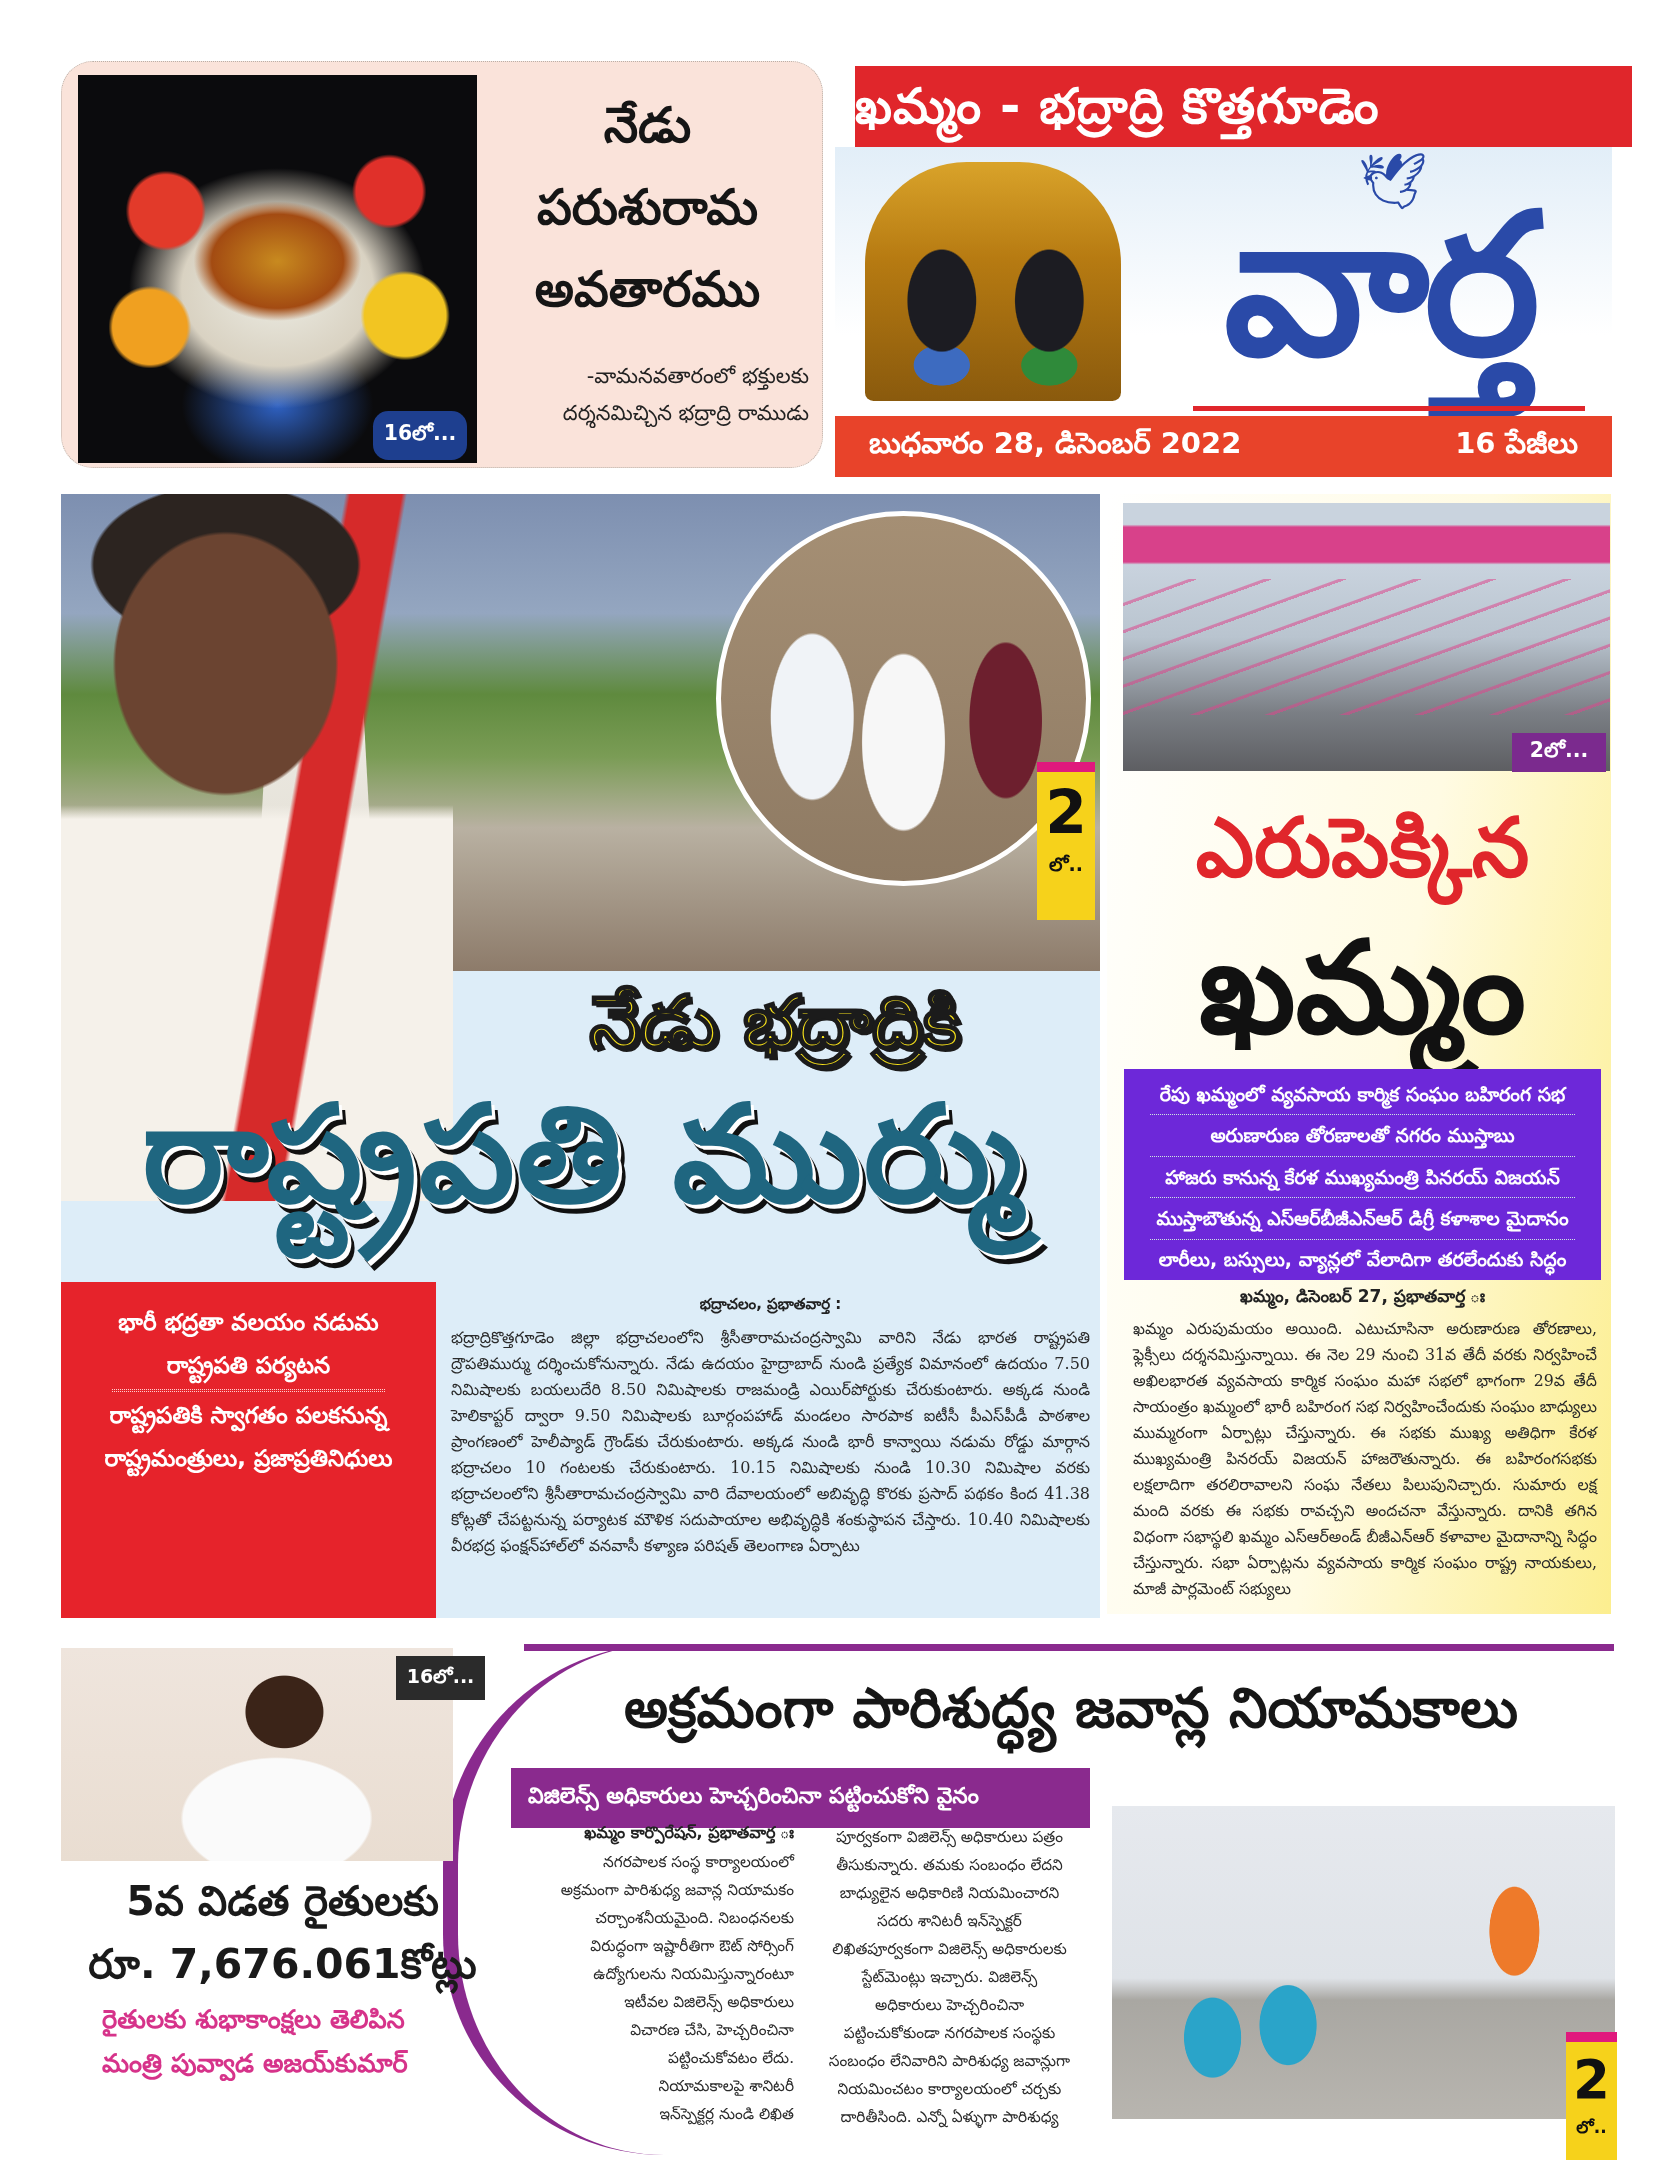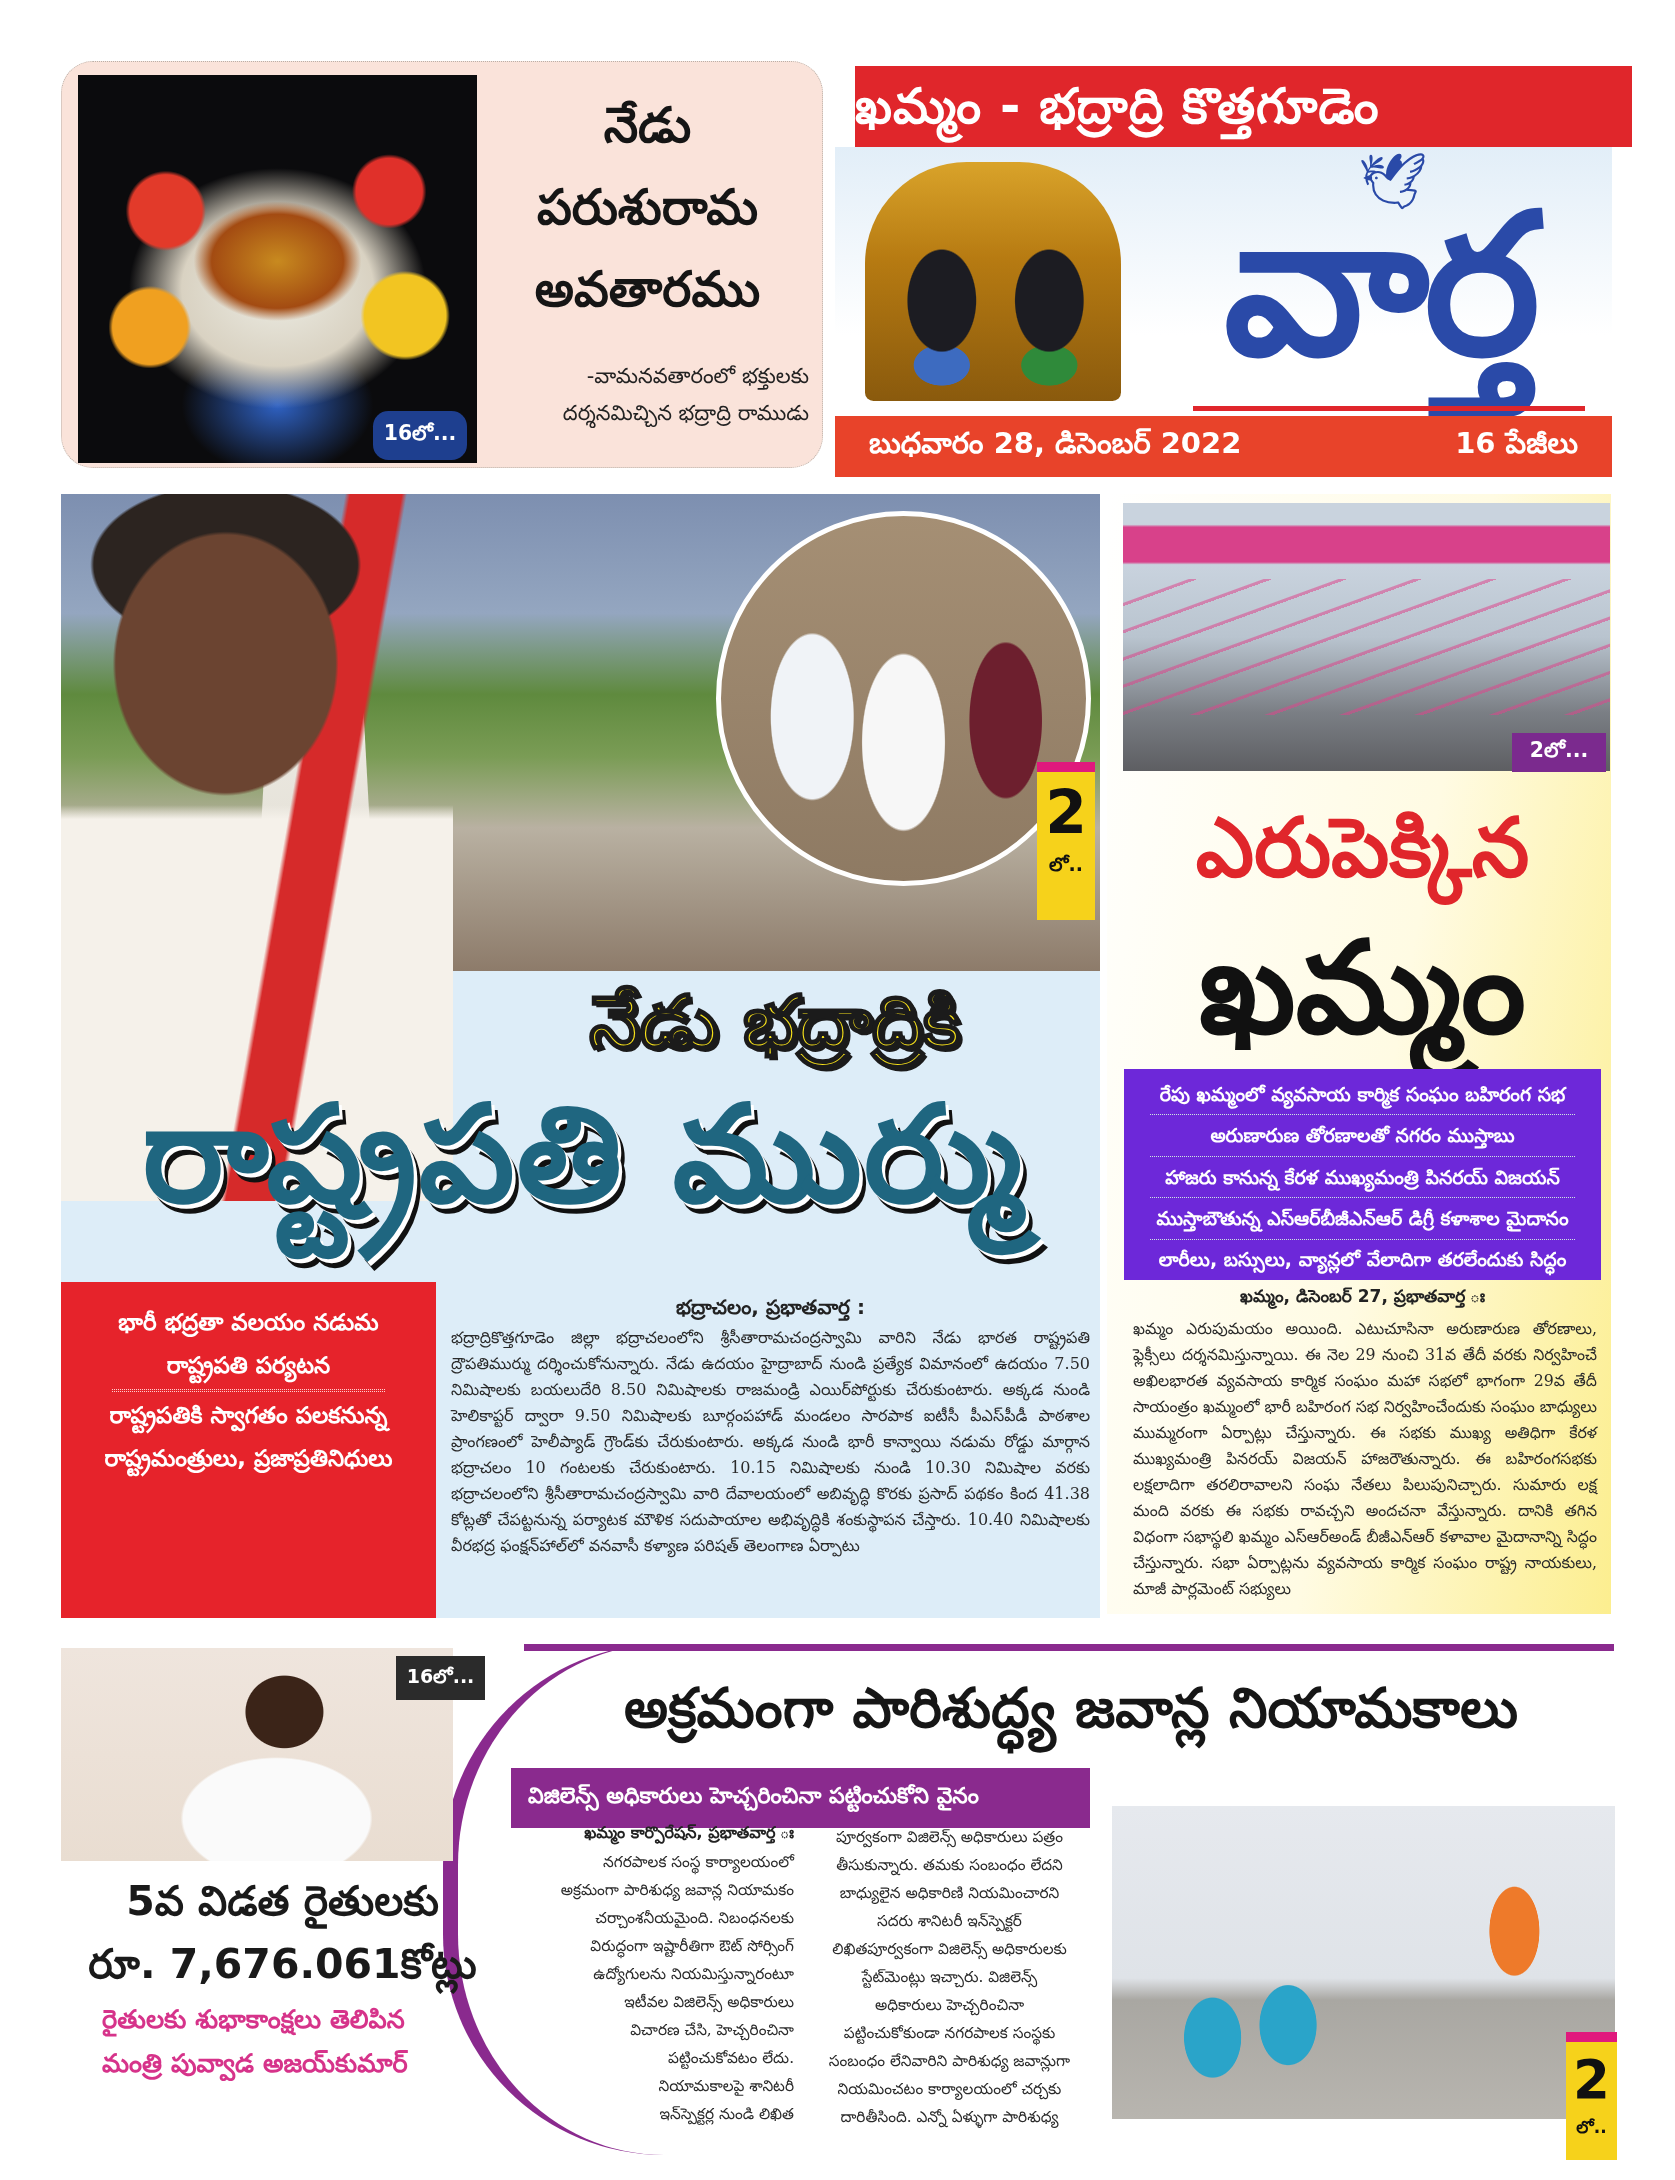--- a/index.html
+++ b/index.html
@@ -130,21 +130,21 @@
     left: 61px; top: 1282px; width: 375px; height: 336px; background: #e6232b;
     color: #fff; font-weight: bold; text-align: center; padding-top: 19px;
   }
   .red-box .grp { font-size: 23px; line-height: 43px; }
   .red-box .sep { border-bottom: 1.7px dotted #ffcfcf; margin: 1.7px 51px 1.7px 51px; }
 
   .lead-body {
     left: 451px; top: 1325px; width: 639px; font-family: "DejaVu Serif", serif;
     font-size: 16px; line-height: 26px; color: #2a2a2a; text-align: justify;
   }
-  .lead-dateline { left: 451px; top: 1295px; width: 639px; text-align: center; font-size: 20px; font-weight: bold; color: #222; }
+  .lead-dateline { left: 451px; top: 1295px; width: 639px; text-align: center; font-size: 15px; font-weight: bold; color: #222; }
 
   
   .khm {
     left: 1107px; top: 494px; width: 504px; height: 1120px;
     background: linear-gradient(100deg, #ffffff 0%, #fffbe3 55%, #fcee8f 100%);
   }
   .khm-photo {
     left: 1123px; top: 503px; width: 487px; height: 268px;
     background:
       linear-gradient(180deg, #c9d3de 0%, #c9d3de 8%, #d8418a 9%, #d8418a 22%, #c9d3de 23%, #b9c4cf 50%, #7b7f85 78%, #5d5e62 100%);

